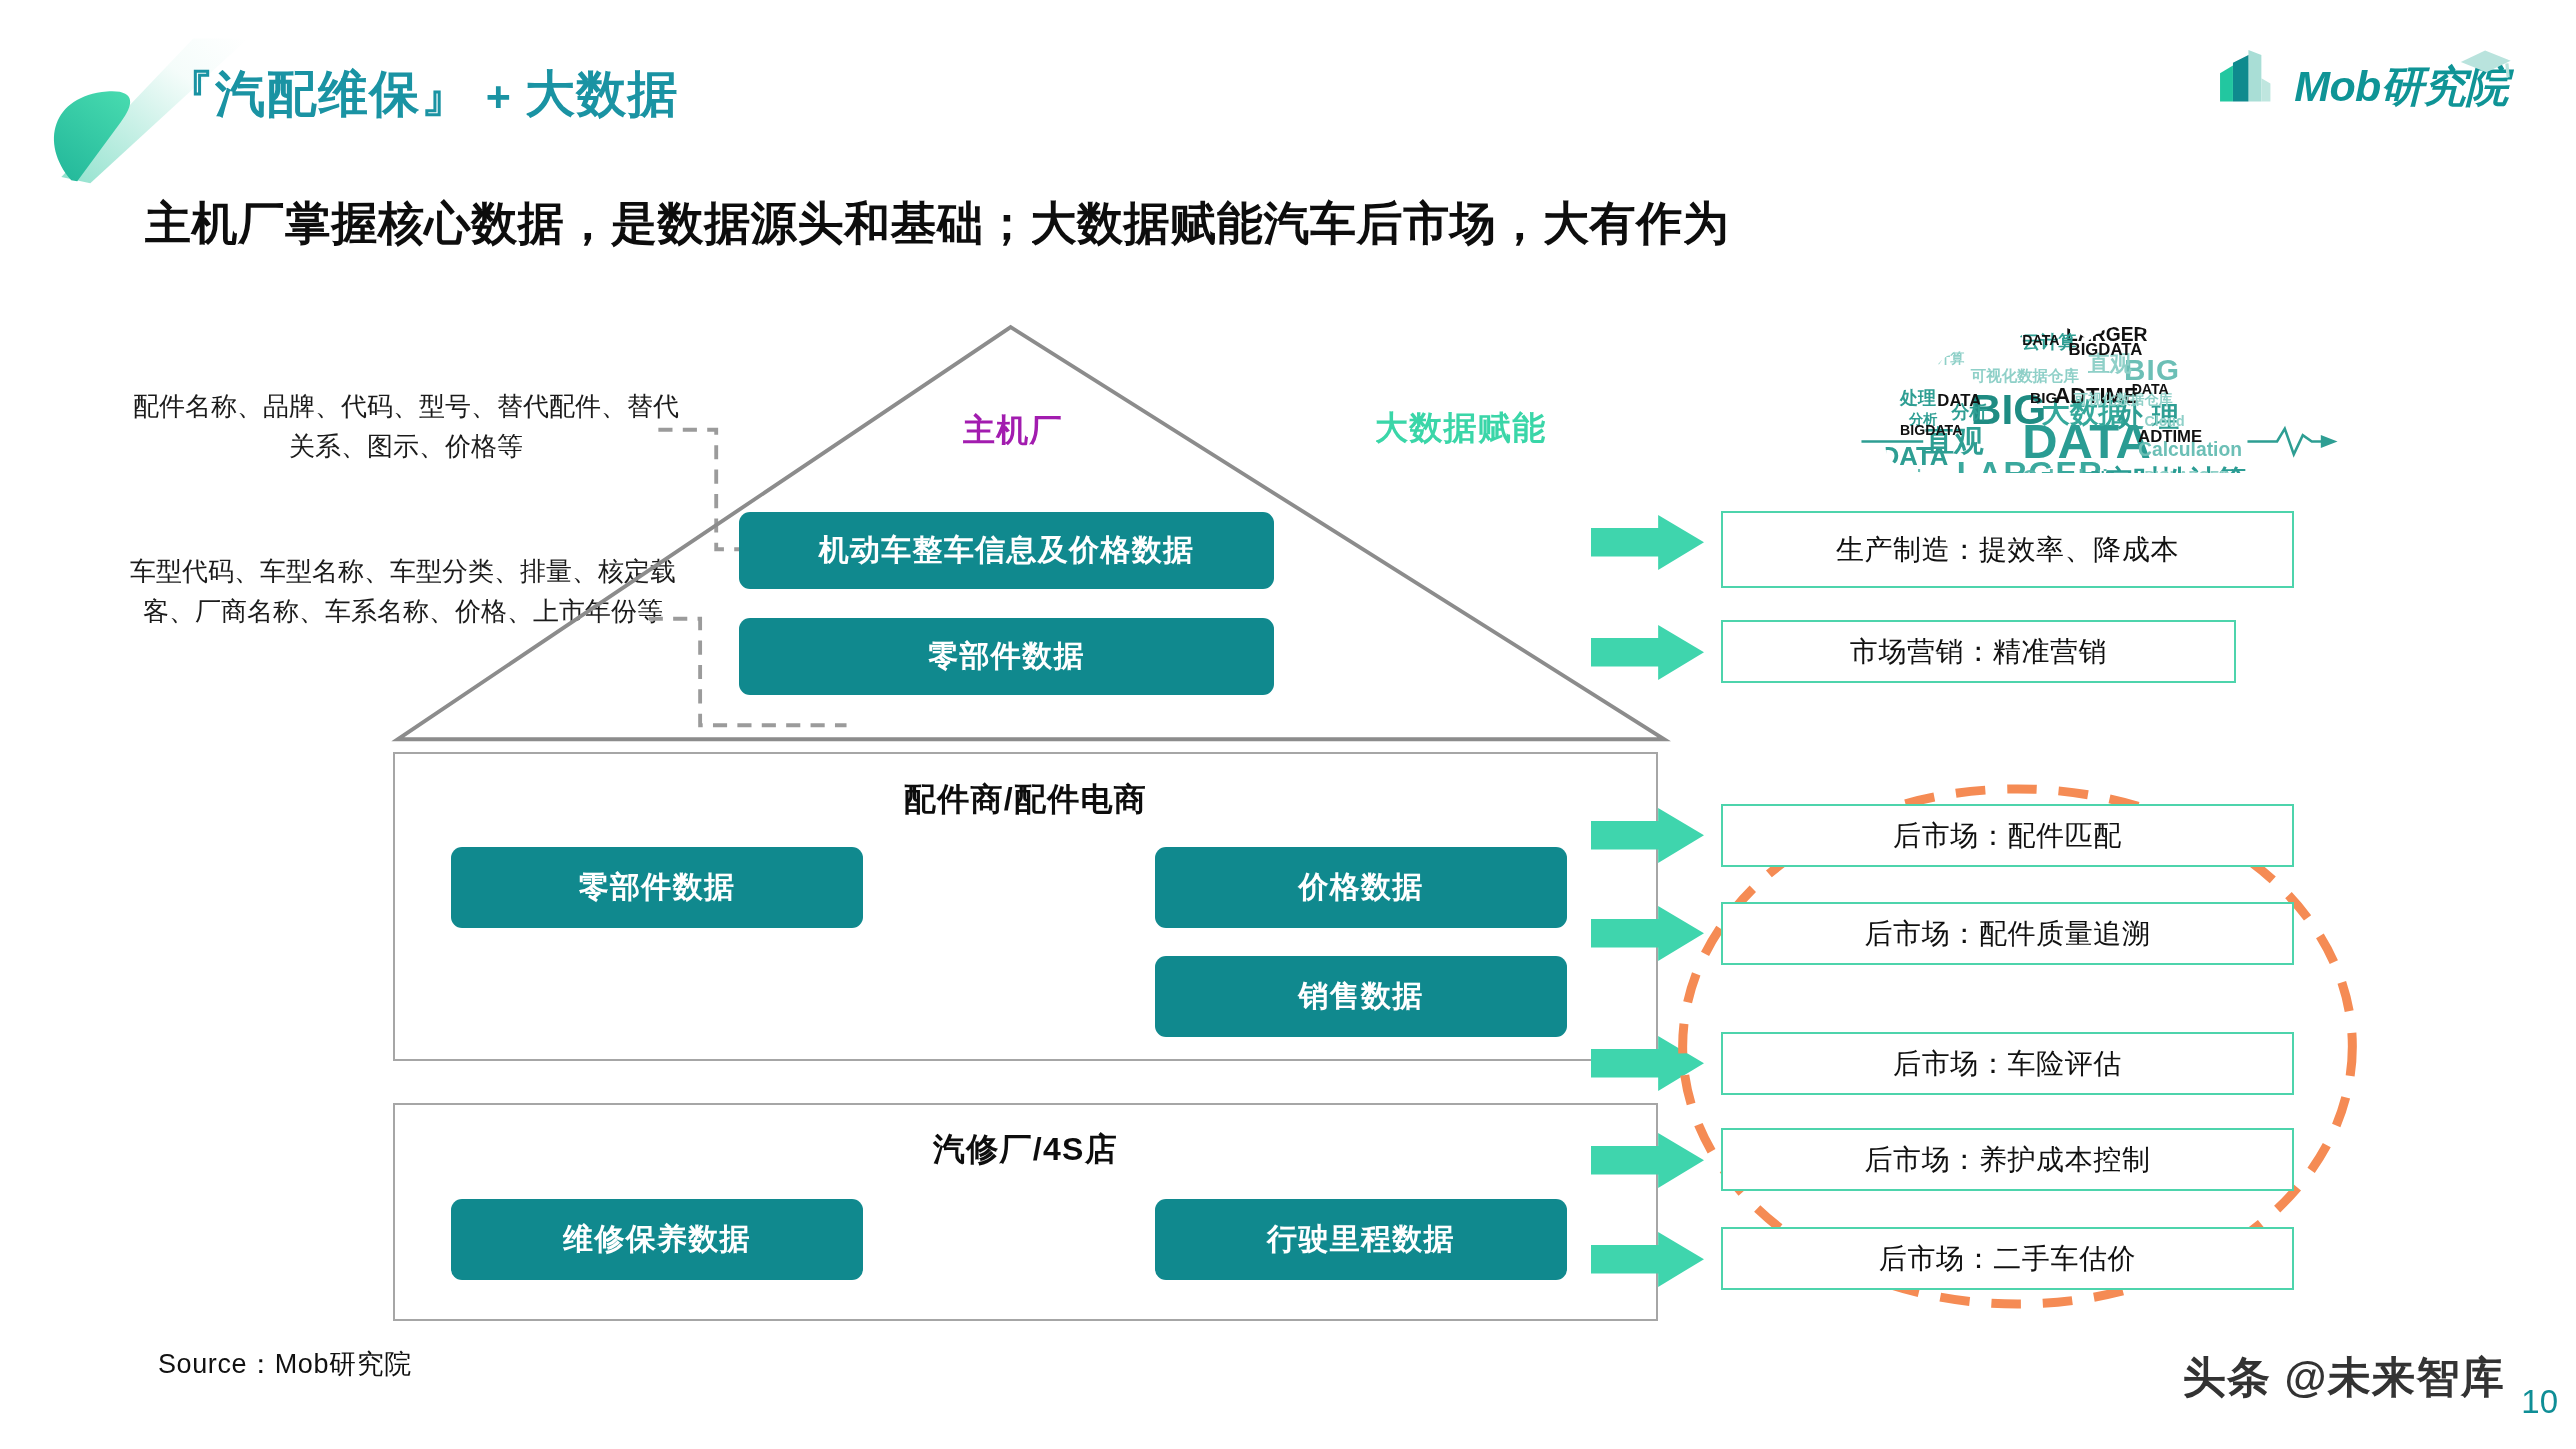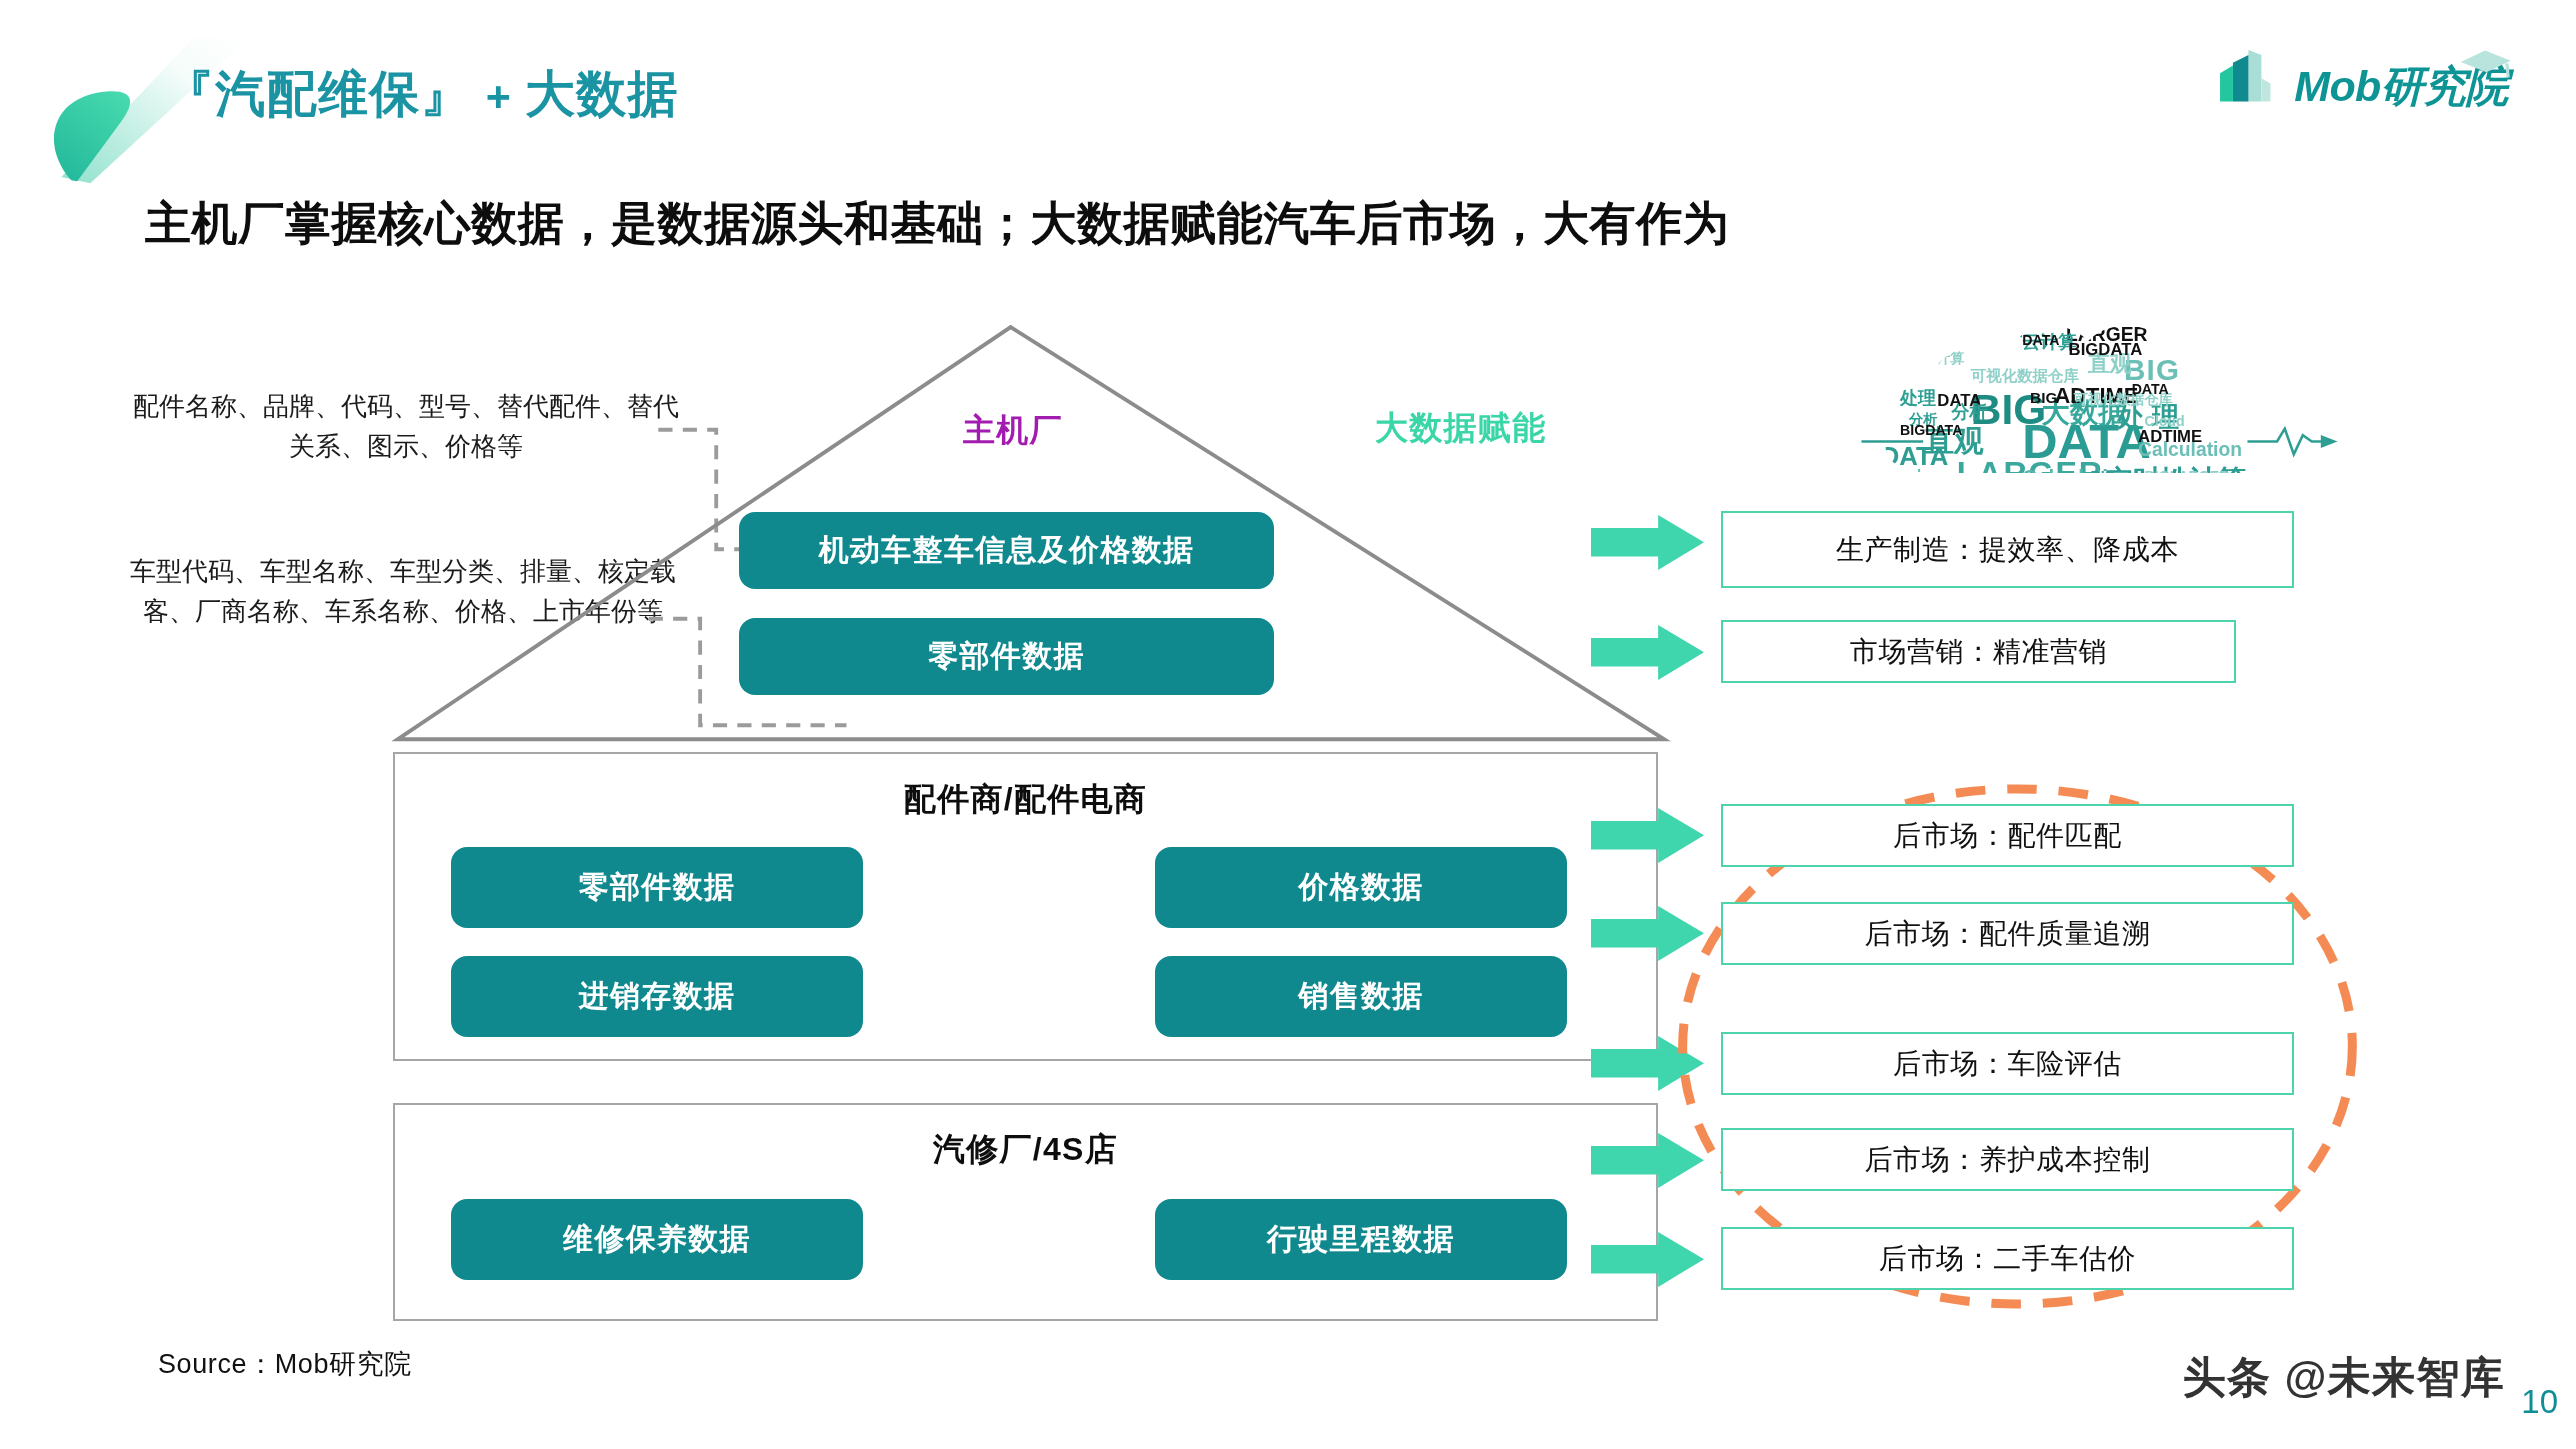--- a/index.html
+++ b/index.html
@@ -45,21 +45,21 @@
 
   
   .pyramid-svg { position:absolute; left:386px; top:322px; }
 
   .oem-label {
     position:absolute; left:940px; top:409px;
     font-size:32px; font-weight:700; color:#a21caf; letter-spacing:1.3px;margin-left:23px;
   }
 
   .tealbox {
-    position:absolute; background:#10898e; border-radius:16px;
+    position:absolute; background:#10898e; border-radius:11px;
     display:flex; align-items:center; justify-content:center;
     color:#ffffff; font-weight:700; letter-spacing:1.3px;
   }
   .b-oem1 { left:739px; top:512px; width:535px; height:77px; font-size:30px; }
   .b-oem2 { left:739px; top:618px; width:535px; height:77px; font-size:30px; }
 
   
   .panel {
     position:absolute; border:2.6px solid #a6a6a6; background:#ffffff;
   }
@@ -193,21 +193,20 @@
 
   <div class="oem-label">主机厂</div>
 
   <div class="tealbox b-oem1">机动车整车信息及价格数据</div>
   <div class="tealbox b-oem2">零部件数据</div>
 
   <div class="panel panel-1"></div>
   <div class="panel-title pt-1">配件商/配件电商</div>
   <div class="tealbox b-p1">零部件数据</div>
   <div class="tealbox b-p2">价格数据</div>
-  <div class="tealbox b-p3">进销存数据</div>
   <div class="tealbox b-p4">销售数据</div>
 
   <div class="panel panel-2"></div>
   <div class="panel-title pt-2">汽修厂/4S店</div>
   <div class="tealbox b-p5">维修保养数据</div>
   <div class="tealbox b-p6">行驶里程数据</div>
 
   <div class="bd-label">大数据赋能</div>
 
   <div class="cloud">

